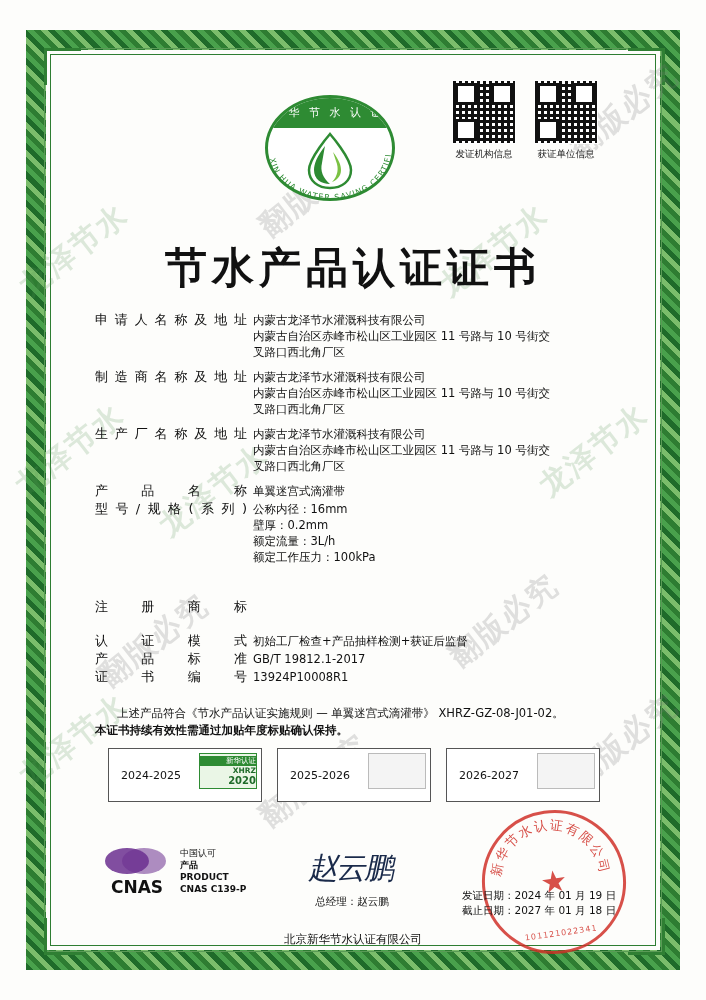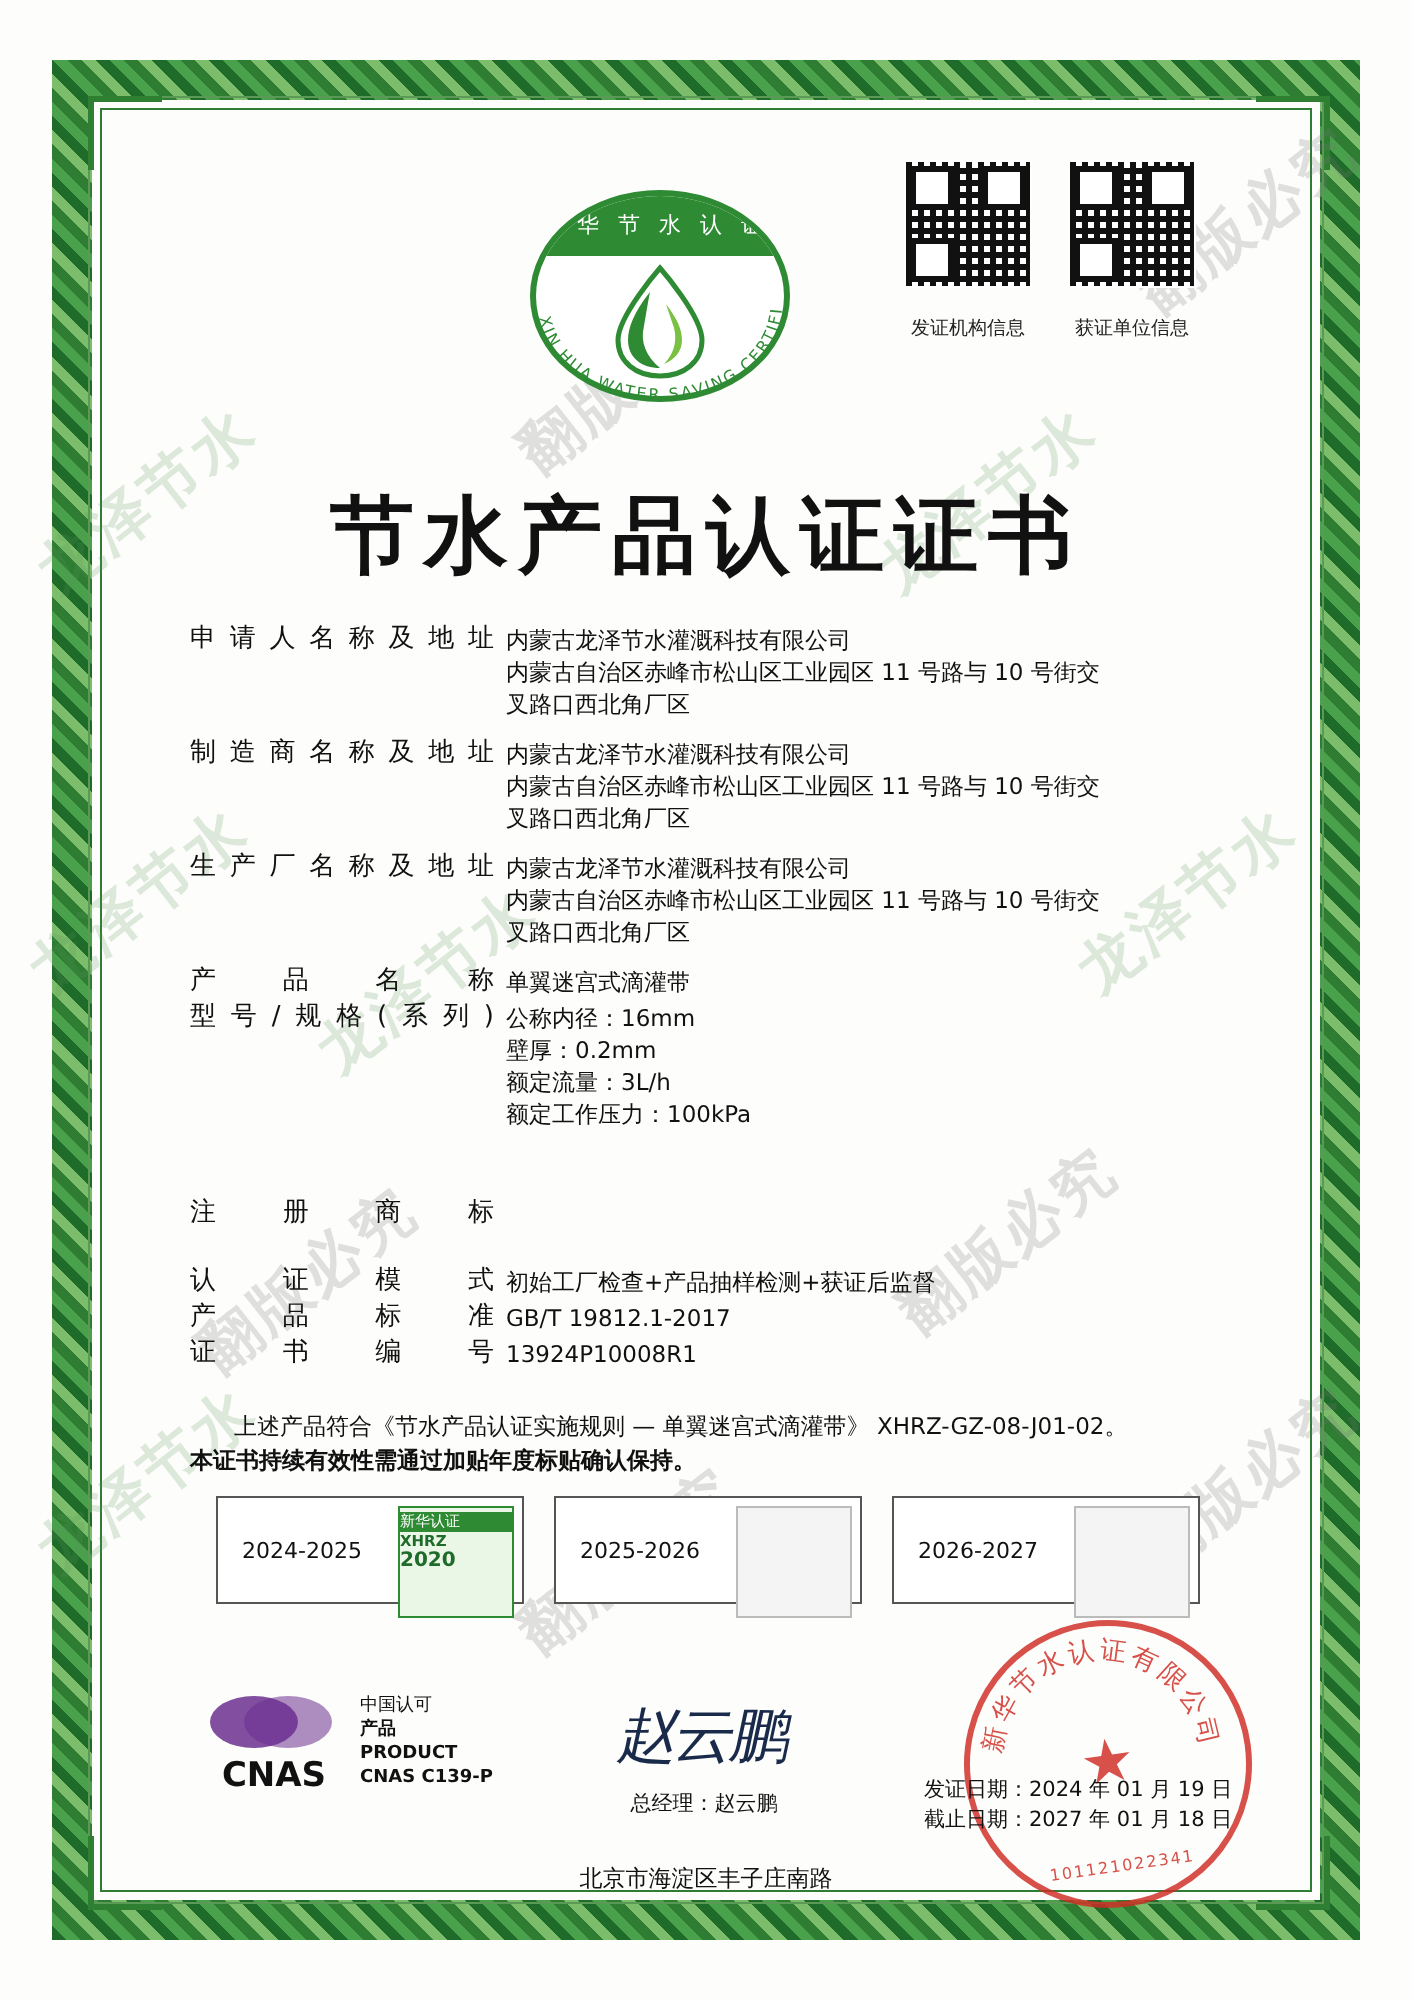--- a/index.html
+++ b/index.html
@@ -146,21 +146,21 @@
   .qr-inner {
     position: absolute;
     left: 2px; bottom: 2px;
     width: 16px; height: 16px;
     border: 3px solid #111;
     background: #fff;
   }
   .qr-caption {
     font-size: 9.5px;
     color: #222;
-    margin-top: 14px;
+    margin-top: 4px;
   }
 
   
   .title {
     position: absolute;
     left: 0; top: 240px;
     width: 706px;
     text-align: center;
     font-size: 42px;
     font-weight: bold;
@@ -229,24 +229,24 @@
     font-size: 11px;
     background: #fff;
   }
   .box .yr {
     padding-left: 12px;
     color: #111;
   }
   .sticker {
     position: absolute;
     right: 4px; top: 4px;
-    width: 58px; height: 56px;
+    width: 58px; height: 36px;
     border: 1px solid #2e8b33;
     background: #eaf6e6;
-    text-align: left;
+    text-align: right;
     font-size: 7.5px;
     color: #1f6b2a;
     line-height: 10px;
     padding-top: 2px;
     box-sizing: border-box;
   }
   .sticker .s1 { background: #2e8b33; color:#fff; display:block; font-size:7.5px; }
   .sticker .s2 { display:block; font-weight: bold; }
   .sticker .s3 { display:block; font-weight: bold; font-size: 10px; }
   .sticker.empty { background: #f4f4f4; border-color: #bbb; }
@@ -549,16 +549,16 @@
     <span class="star">★</span>
     <span class="code">101121022341</span>
   </div>
 
   <div class="dates">
     <div>发证日期：2024 年 01 月 19 日</div>
     <div>截止日期：2027 年 01 月 18 日</div>
   </div>
 
   <div class="footer">
-    <div class="org">北京市海淀区丰子庄南路</div>
+    <div class="org">北京新华节水认证有限公司</div>
   </div>
 
 </div>
 
 </body></html>

